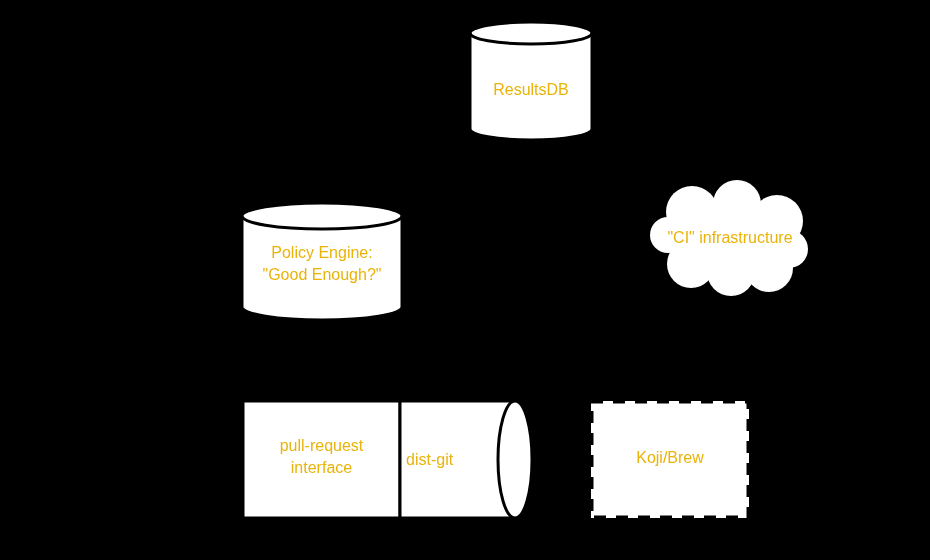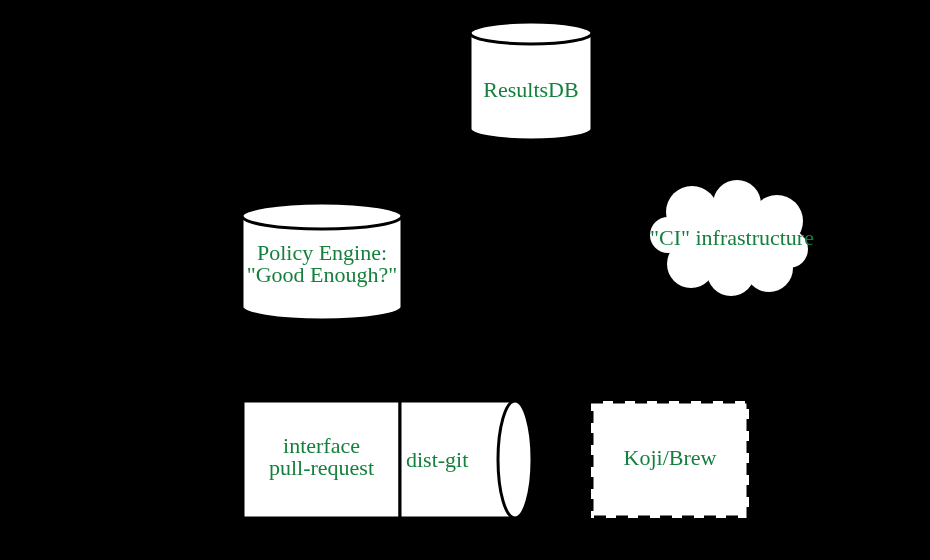--- a/index.html
+++ b/index.html
@@ -15,27 +15,26 @@
     overflow: hidden;
     font-family: "Liberation Sans", sans-serif;
   }
   .canvas svg {
     position: absolute;
     top: 0;
     left: 0;
   }
   .label {
     position: absolute;
-    color: #15803d;
-    font-size: 22px;
+    color: #eab308;
+    font-size: 16px;
     line-height: 22px;
     text-align: center;
     white-space: nowrap;
     z-index: 2;
-    font-family: Liberation Serif, serif;
   }
   .label.left-align {
     text-align: center;
   }
 </style>
 </head>
 <body>
 
 <div class="canvas">
 
@@ -76,21 +75,21 @@
   <div class="label" style="left:470px; top:79px; width:122px;">ResultsDB</div>
 
   <div class="label" style="left:242px; top:242px; width:160px;">
     <div>Policy Engine:</div>
     <div>"Good Enough?"</div>
   </div>
 
   <div class="label" style="left:650px; top:227px; width:160px;">"CI" infrastructure</div>
 
   <div class="label" style="left:243px; top:435px; width:157px;">
+    <div>pull-request</div>
     <div>interface</div>
-    <div>pull-request</div>
   </div>
 
   <div class="label left-align" style="left:406px; top:449px;">dist-git</div>
 
   <div class="label" style="left:591px; top:447px; width:158px;">Koji/Brew</div>
 
 </div>
 
 </body></html>

